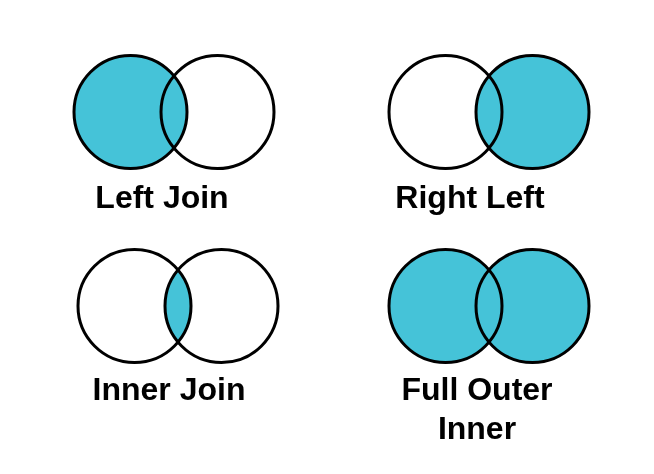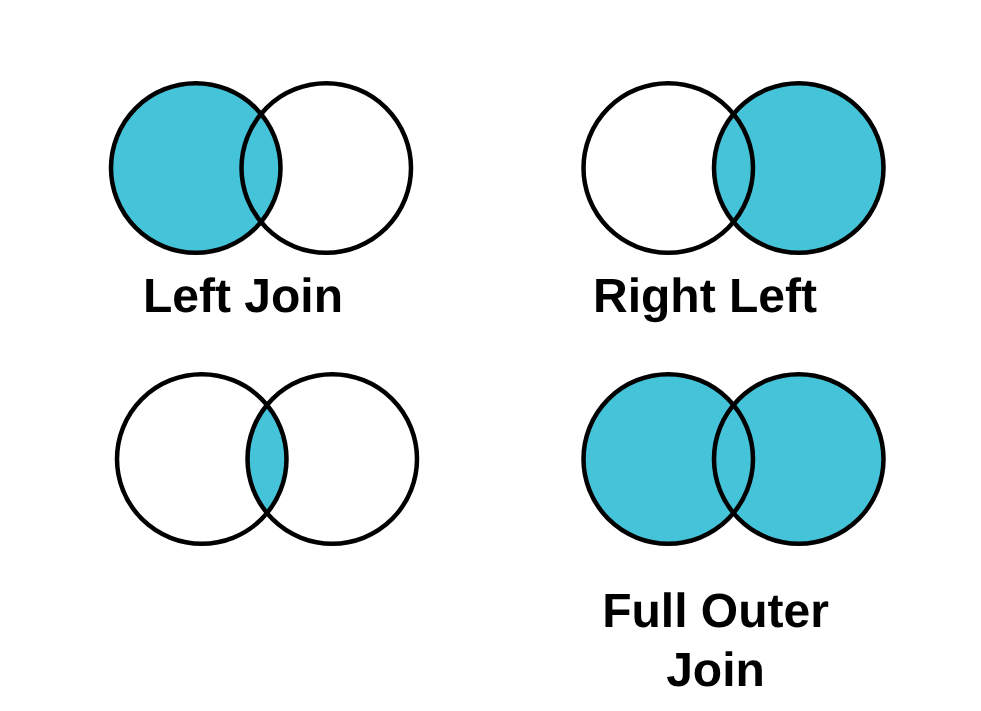--- a/index.html
+++ b/index.html
@@ -39,21 +39,21 @@
     font-weight: bold;
     font-size: 32px;
     line-height: 39px;
     color: var(--text);
     white-space: nowrap;
     text-align: center;
   }
   #label-left-join  { left: 162px; top: 178px; }
   #label-right-join { left: 470px; top: 178px; }
   #label-inner-join { left: 169px; top: 370px; }
-  #label-full-outer { left: 477px; top: 388px; white-space: normal; }
+  #label-full-outer { left: 477px; top: 370px; white-space: normal; }
 </style>
 </head>
 <body>
 
 <div class="canvas">
 
   <svg id="venn-left-join" class="venn" viewBox="0 0 206 120">
     <circle class="fill-shade" cx="59.5" cy="60" r="56.5"></circle>
     <circle class="outline" cx="59.5" cy="60" r="56.5"></circle>
     <circle class="outline" cx="146.5" cy="60" r="56.5"></circle>
@@ -70,25 +70,26 @@
   <svg id="venn-inner-join" class="venn" viewBox="0 0 206 120">
     <defs>
       <clipPath id="clip-inner-left">
         <circle cx="59.5" cy="60" r="56.5"></circle>
       </clipPath>
     </defs>
     <circle class="fill-shade" cx="146.5" cy="60" r="56.5" clip-path="url(#clip-inner-left)"></circle>
     <circle class="outline" cx="59.5" cy="60" r="56.5"></circle>
     <circle class="outline" cx="146.5" cy="60" r="56.5"></circle>
   </svg>
+  <div id="label-inner-join" class="join-label">Inner Join</div>
 
   <svg id="venn-full-outer" class="venn" viewBox="0 0 206 120">
     <circle class="fill-shade" cx="59.5" cy="60" r="56.5"></circle>
     <circle class="fill-shade" cx="146.5" cy="60" r="56.5"></circle>
     <circle class="outline" cx="59.5" cy="60" r="56.5"></circle>
     <circle class="outline" cx="146.5" cy="60" r="56.5"></circle>
   </svg>
   <div id="label-full-outer" class="join-label">
     <div>Full Outer</div>
-    <div>Join</div>
+    <div>Inner</div>
   </div>
 
 </div>
 
 </body></html>

